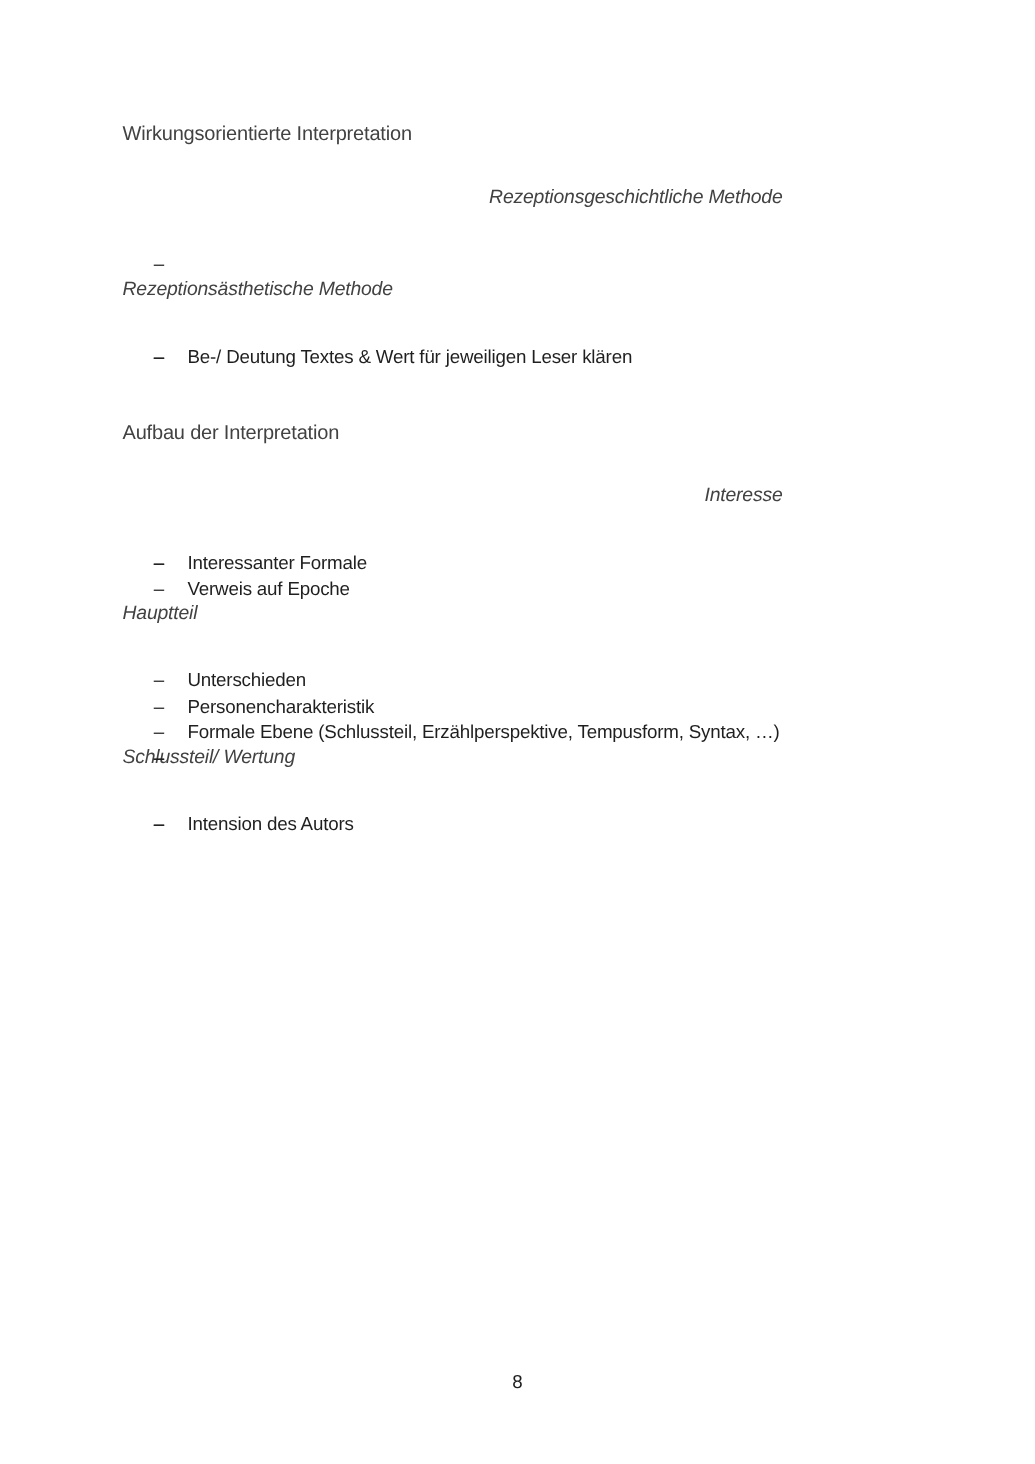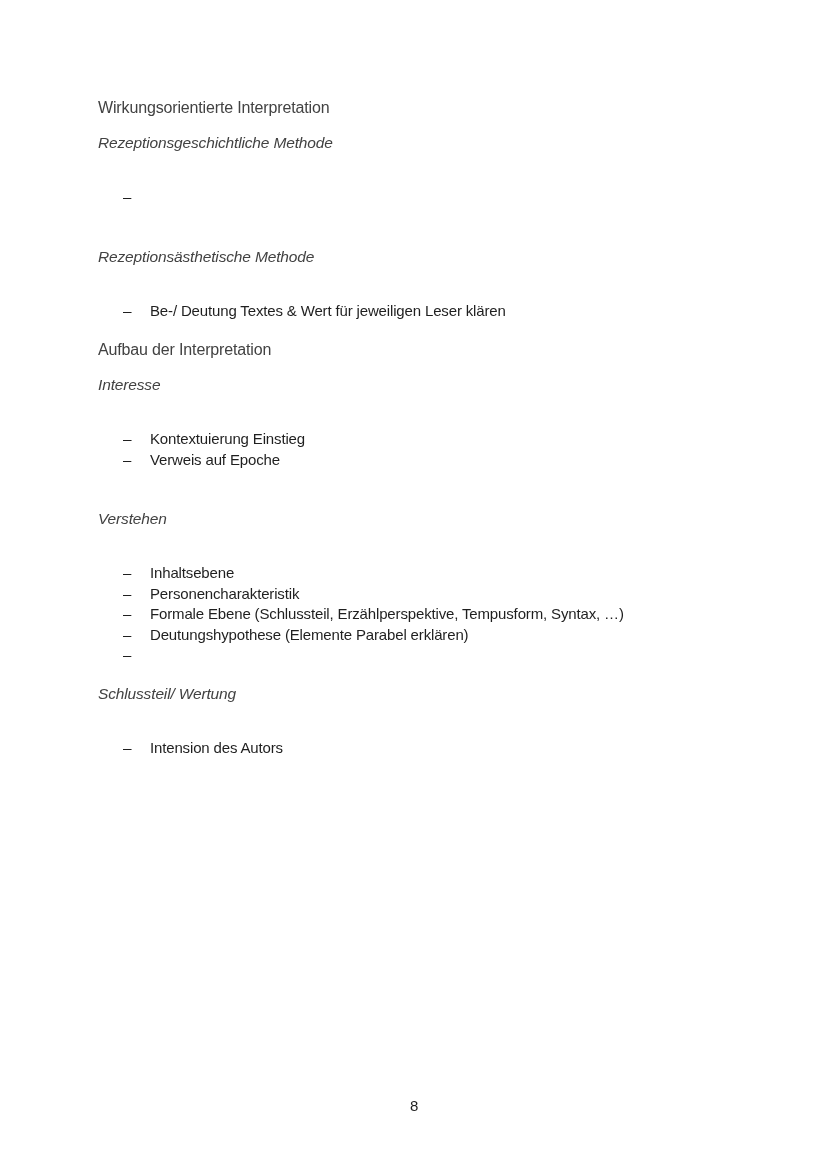--- a/index.html
+++ b/index.html
@@ -26,23 +26,23 @@
     margin: 0;
   }
   .h2 {
     font-size: 15.5px;
     line-height: 17px;
     font-weight: 400;
     font-style: italic;
     color: #424242;
     margin: 0;
   }
-  .after-h1 { margin-top: 18px; }
-  .after-list-h2 { margin-top: 40px; }
-  .after-list-h1 { margin-top: 20px; }
+  .after-h1 { margin-top: 33px; text-align: right; }
+  .after-list-h2 { }
+  .after-list-h1 { margin-top: 42px; }
   ul.list {
     list-style: none;
     margin: 36px 0 0 0;
     padding: 0;
   }
   ul.list li {
     position: relative;
     padding-left: 52px;
     font-size: 15px;
     line-height: 20.5px;
@@ -96,46 +96,45 @@
   <div class="h1 after-list-h1">Aufbau der Interpretation</div>
 
   <div class="h2 after-h1">Interesse</div>
 
   <ul class="list">
     <li>
       <span class="marker">–</span>
     </li>
     <li>
       <span class="marker">–</span>
-      <span>Kontextuierung Einstieg</span>
+      <span>Interessanter Formale</span>
     </li>
     <li>
       <span class="marker">–</span>
       <span>Verweis auf Epoche</span>
     </li>
   </ul>
 
-  <div class="h2 after-list-h2">Verstehen</div>
+  <div class="h2 after-list-h2">Hauptteil</div>
 
   <ul class="list">
     <li>
       <span class="marker">–</span>
-      <span>Inhaltsebene</span>
+      <span>Unterschieden</span>
     </li>
     <li>
       <span class="marker">–</span>
       <span>Personencharakteristik</span>
     </li>
     <li>
       <span class="marker">–</span>
       <span>Formale Ebene (Schlussteil, Erzählperspektive, Tempusform, Syntax, …)</span>
     </li>
     <li>
       <span class="marker">–</span>
-      <span>Deutungshypothese (Elemente Parabel erklären)</span>
     </li>
     <li>
       <span class="marker">–</span>
     </li>
   </ul>
 
   <div class="h2 after-list-h2">Schlussteil/ Wertung</div>
 
   <ul class="list">
     <li>

